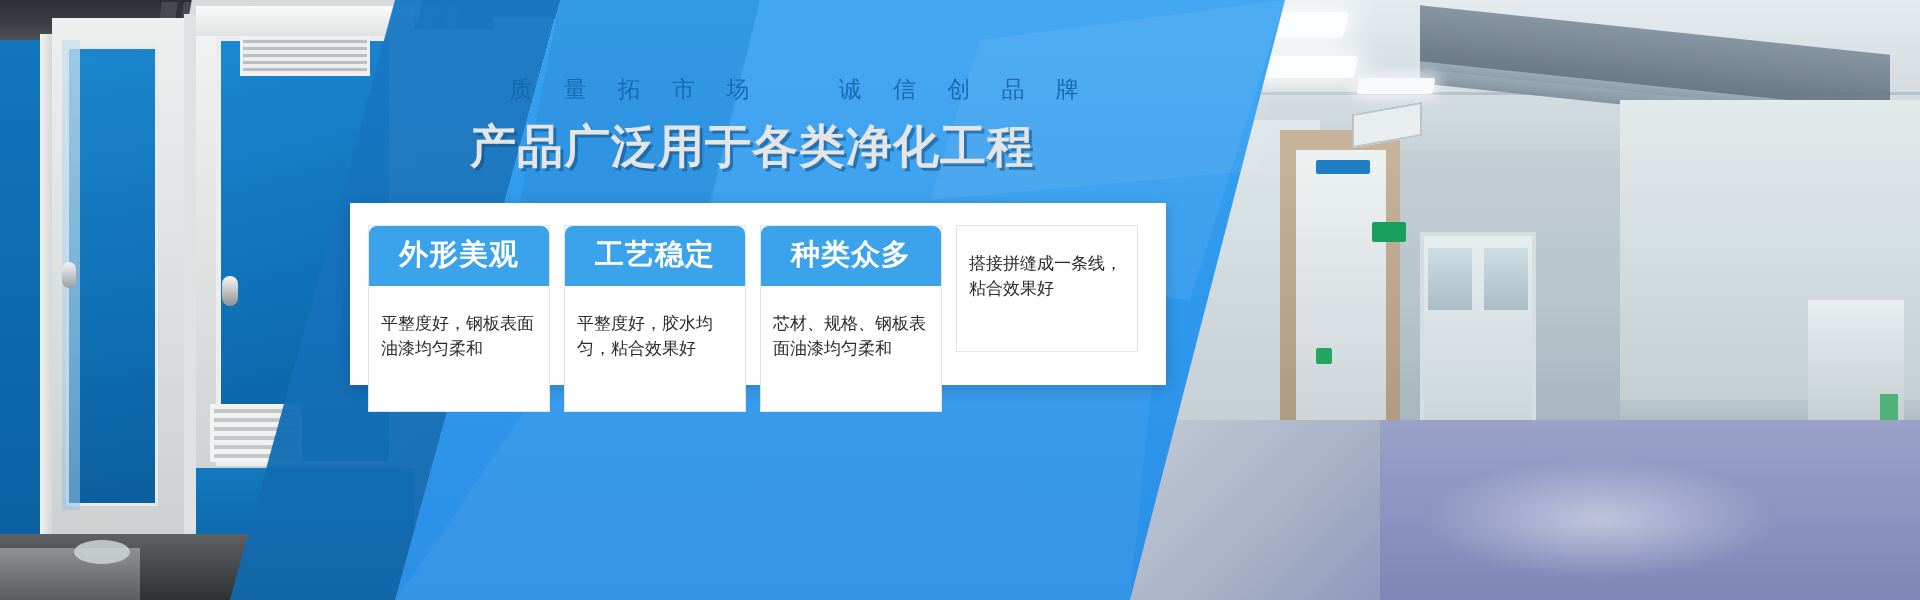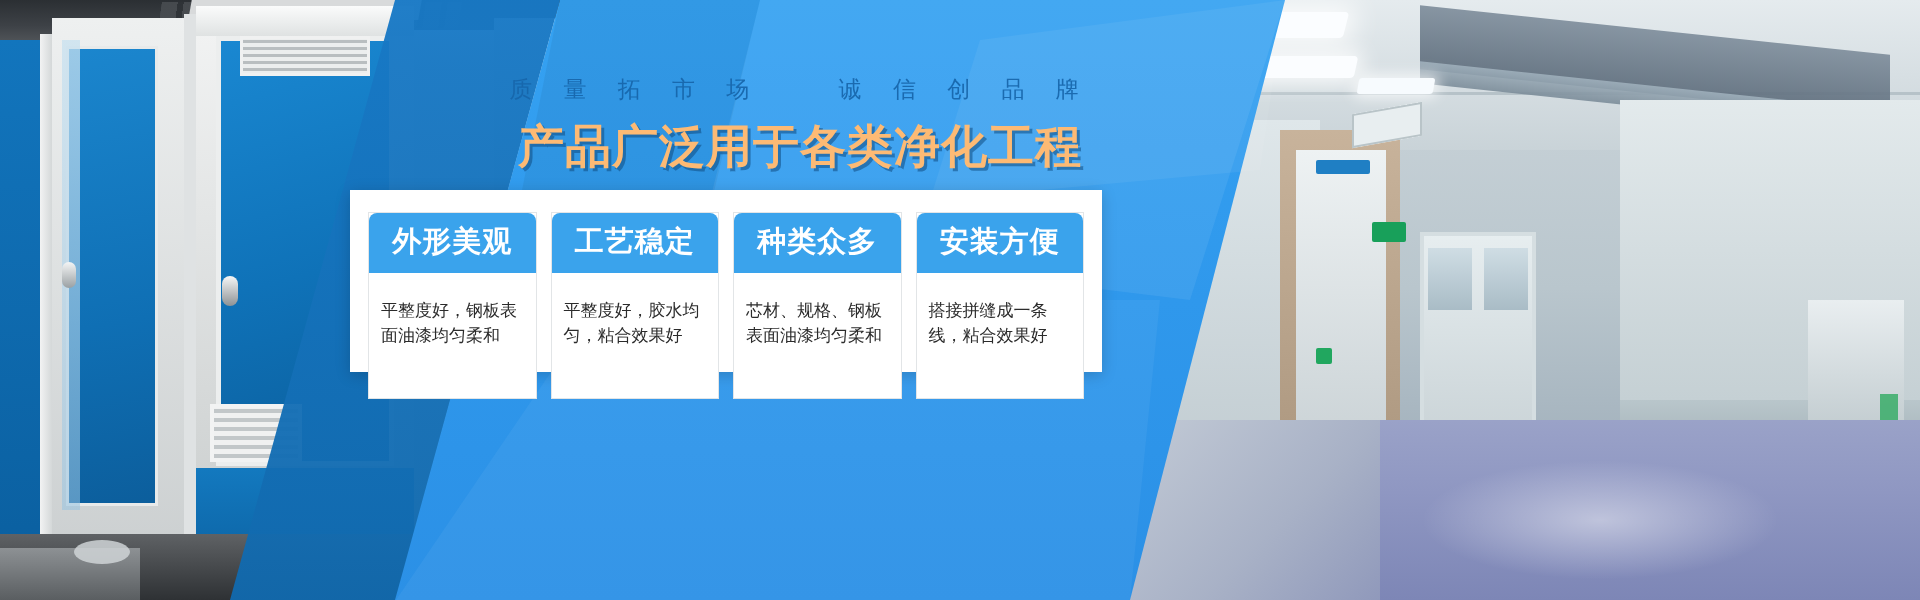--- a/index.html
+++ b/index.html
@@ -140,28 +140,27 @@
     clip-path:polygon(600px 300px, 1160px 300px, 1130px 600px, 396px 600px);}
 
   
   .headline-wrap{position:absolute;left:0;top:0;width:1920px;height:508px;}
   .subtitle{position:absolute;left:500px;top:74px;width:600px;
     text-align:center;
     font-size:23px;letter-spacing:12px;color:#1766ab;opacity:.92;
     font-family:"DejaVu Sans","Liberation Sans",sans-serif;
     white-space:pre;}
   .headline{position:absolute;left:470px;top:116px;width:660px;
-    text-align:center;
-    font-size:46px;font-weight:bold;color:#fdba74;letter-spacing:1px;
+    font-size:46px;font-weight:bold;color:#e5e5e5;letter-spacing:1px;
     font-family:"DejaVu Sans","Liberation Sans",sans-serif;
     text-shadow:3px 3px 0 rgba(16,76,130,.55);
     white-space:nowrap;}
 
   
-  .card-strip{position:absolute;left:350px;top:190px;width:752px;height:182px;
+  .card-strip{position:absolute;left:350px;top:203px;width:816px;height:182px;
     background:#ffffff;box-shadow:0 3px 14px rgba(0,0,0,.18);
     display:flex;align-items:flex-start;padding:22px 18px;box-sizing:border-box;gap:14px;}
   .card{width:182px;box-sizing:border-box;
     border:1px solid #e2e5e7;background:#fff;display:flex;flex-direction:column;}
   .card-head{background:#3aa3ec;border-radius:8px 8px 0 0;
     color:#fff;font-size:29px;font-weight:bold;letter-spacing:1px;
     text-align:center;padding:9px 0 11px;
     font-family:"DejaVu Sans","Liberation Sans",sans-serif;}
   .card-body{padding:12px 12px 14px;font-size:17px;line-height:1.48;color:#2b2b2b;
     font-family:"DejaVu Sans","Liberation Sans",sans-serif;min-height:86px;margin-top:13px;}
@@ -246,19 +245,18 @@
       <div class="card-head">工艺稳定</div>
       <div class="card-body">平整度好，胶水均匀，粘合效果好</div>
     </div>
 
     <div class="card">
       <div class="card-head">种类众多</div>
       <div class="card-body">芯材、规格、钢板表面油漆均匀柔和</div>
     </div>
 
     <div class="card">
-      <div class="card-head">安装方便</div>
       <div class="card-body">搭接拼缝成一条线，粘合效果好</div>
     </div>
 
   </div>
 
 </div>
 
 </body></html>

